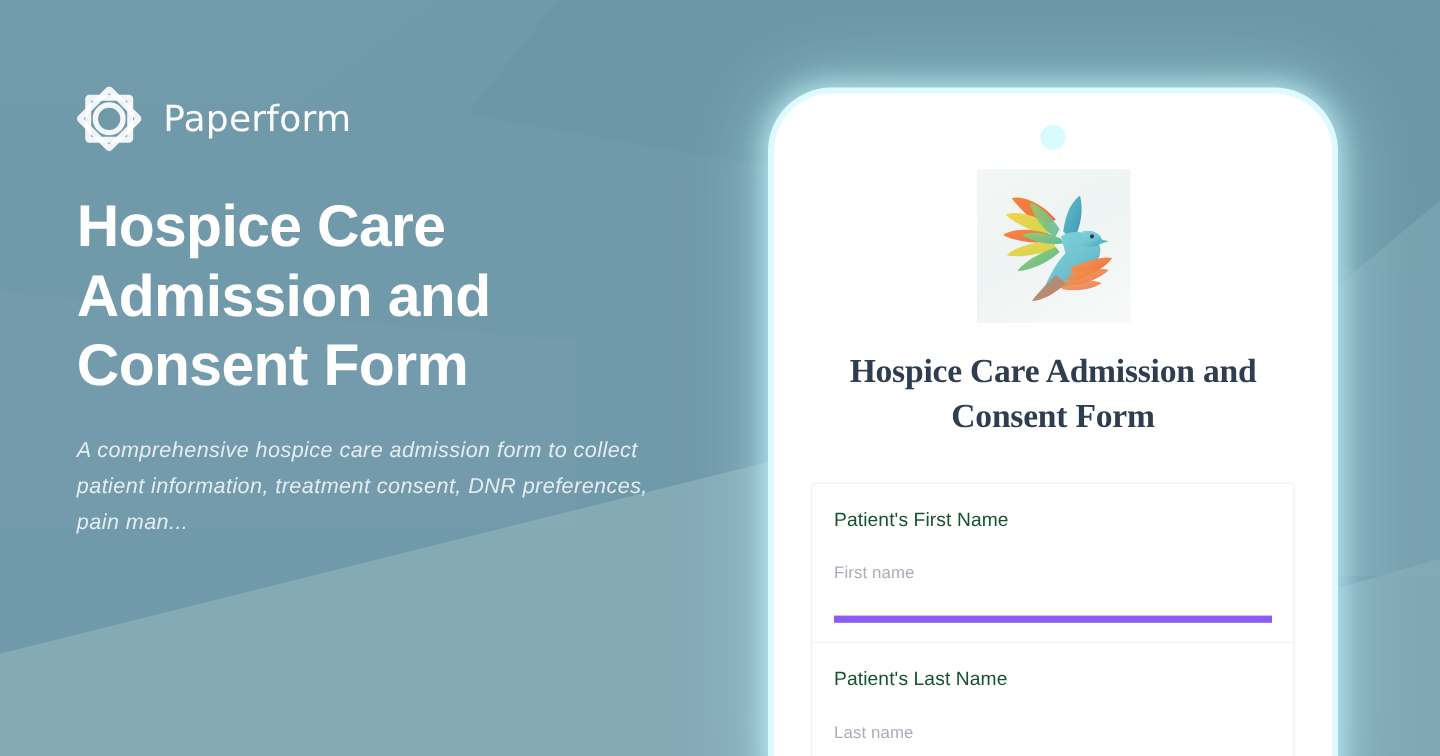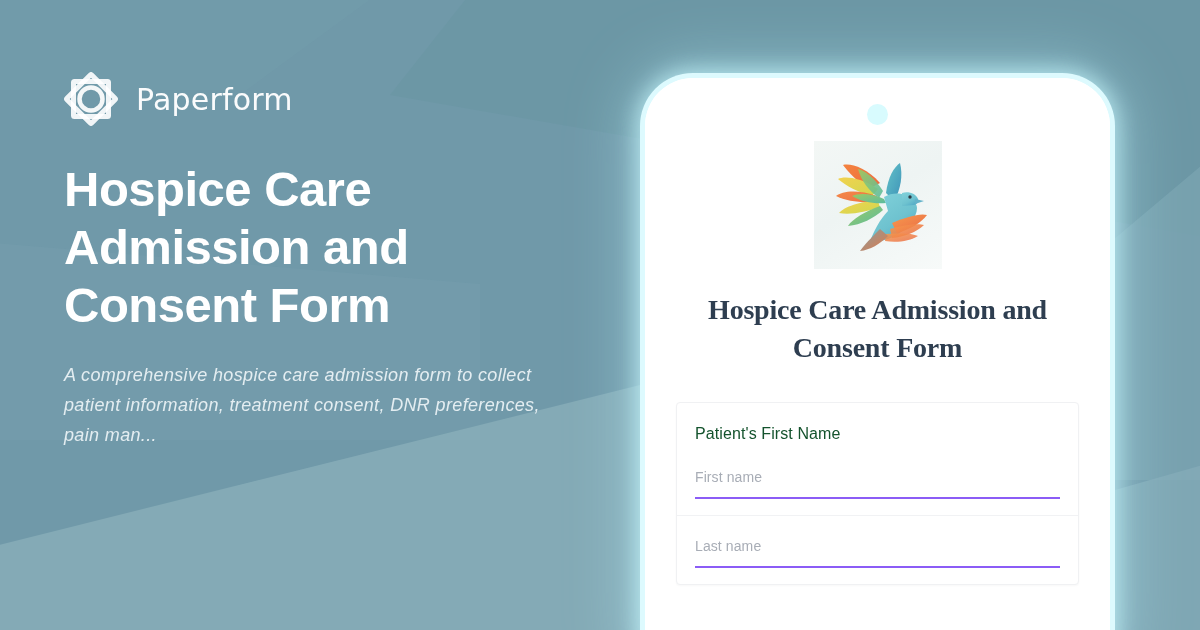--- a/index.html
+++ b/index.html
@@ -109,21 +109,21 @@
     box-shadow:0 1px 2px rgba(20,30,45,.03);
   }
   .form-field { padding:22px 18px 16px; border-bottom:1px solid #f1f2f4; }
   .form-field:last-child { border-bottom:none; }
   .field-label {
     font-size:16px; color:#14532d; font-weight:400; letter-spacing:.1px;
     margin-bottom:26px;
   }
   .field-input {
     font-size:14px; color:#a8adb6; letter-spacing:.1px;
-    padding-bottom:12px; border-bottom:2px solid #8b5cf6;
+    padding-bottom:28px; border-bottom:6px solid #8b5cf6;
   }
 </style>
 </head>
 <body>
 
 <div id="bg-layer">
   <div class="poly poly-f"></div>
   <div class="poly poly-a"></div>
   <div class="poly poly-e"></div>
   <div class="poly poly-b"></div>
@@ -217,18 +217,19 @@
     <h2 id="form-title">Hospice Care Admission and Consent Form</h2>
 
     <div id="form-card">
 
       <div class="form-field">
         <div class="field-label">Patient's First Name</div>
         <div class="field-input">First name</div>
       </div>
 
       <div class="form-field">
+        <div class="field-label">Patient's Last Name</div>
         <div class="field-input">Last name</div>
       </div>
 
     </div>
   </div>
 </div>
 
 </body></html>

